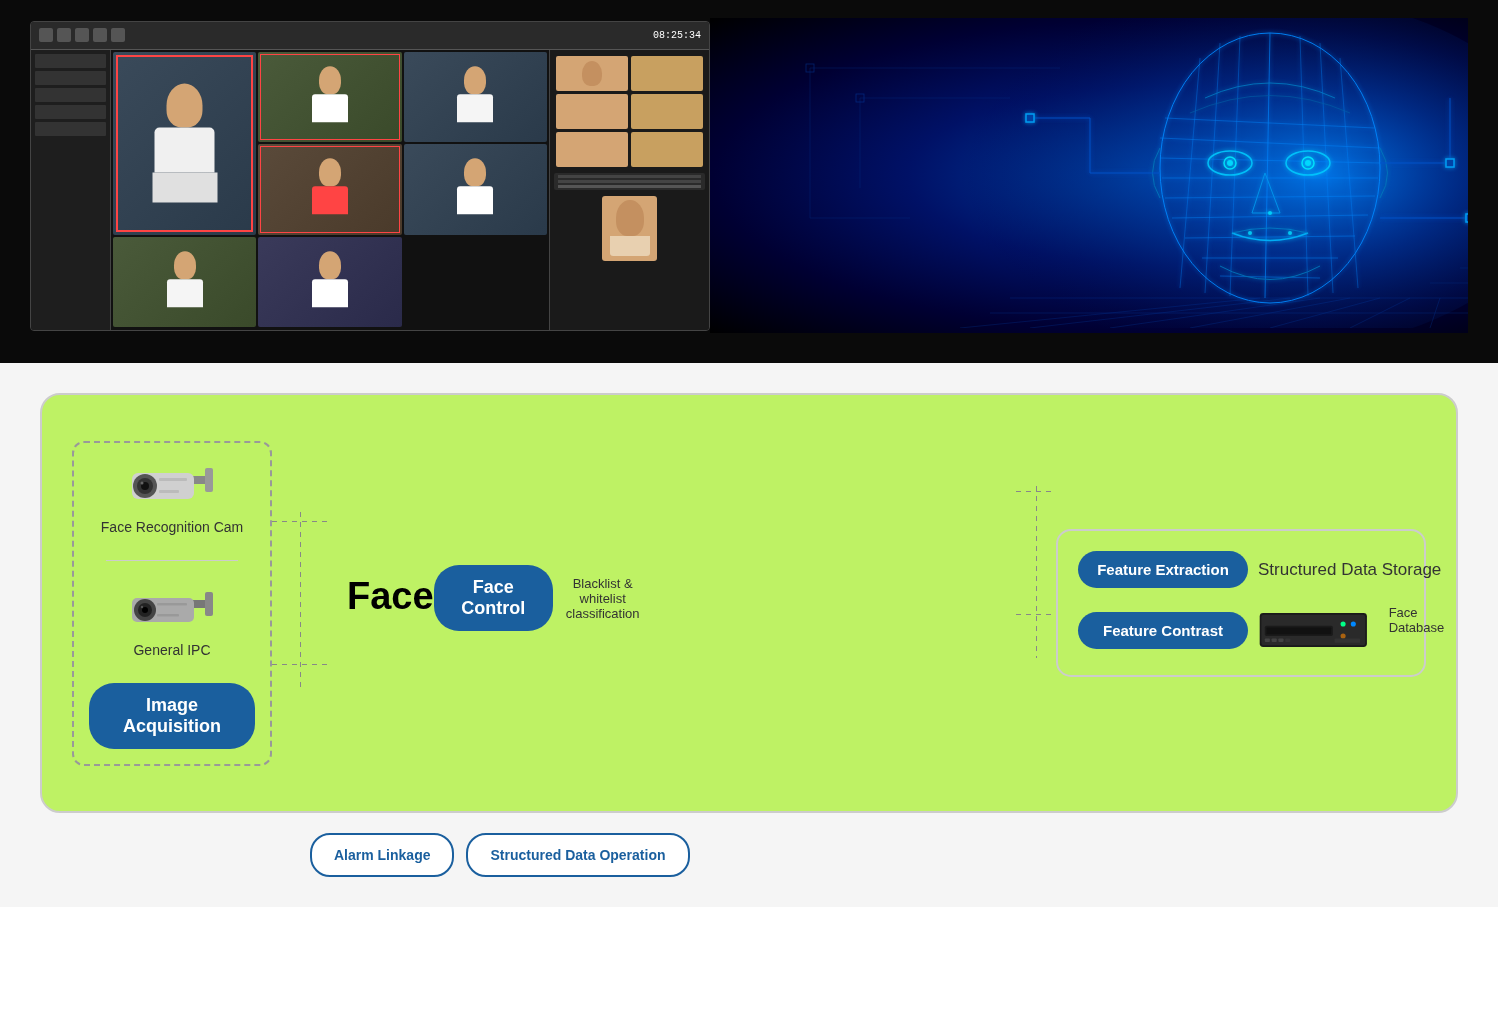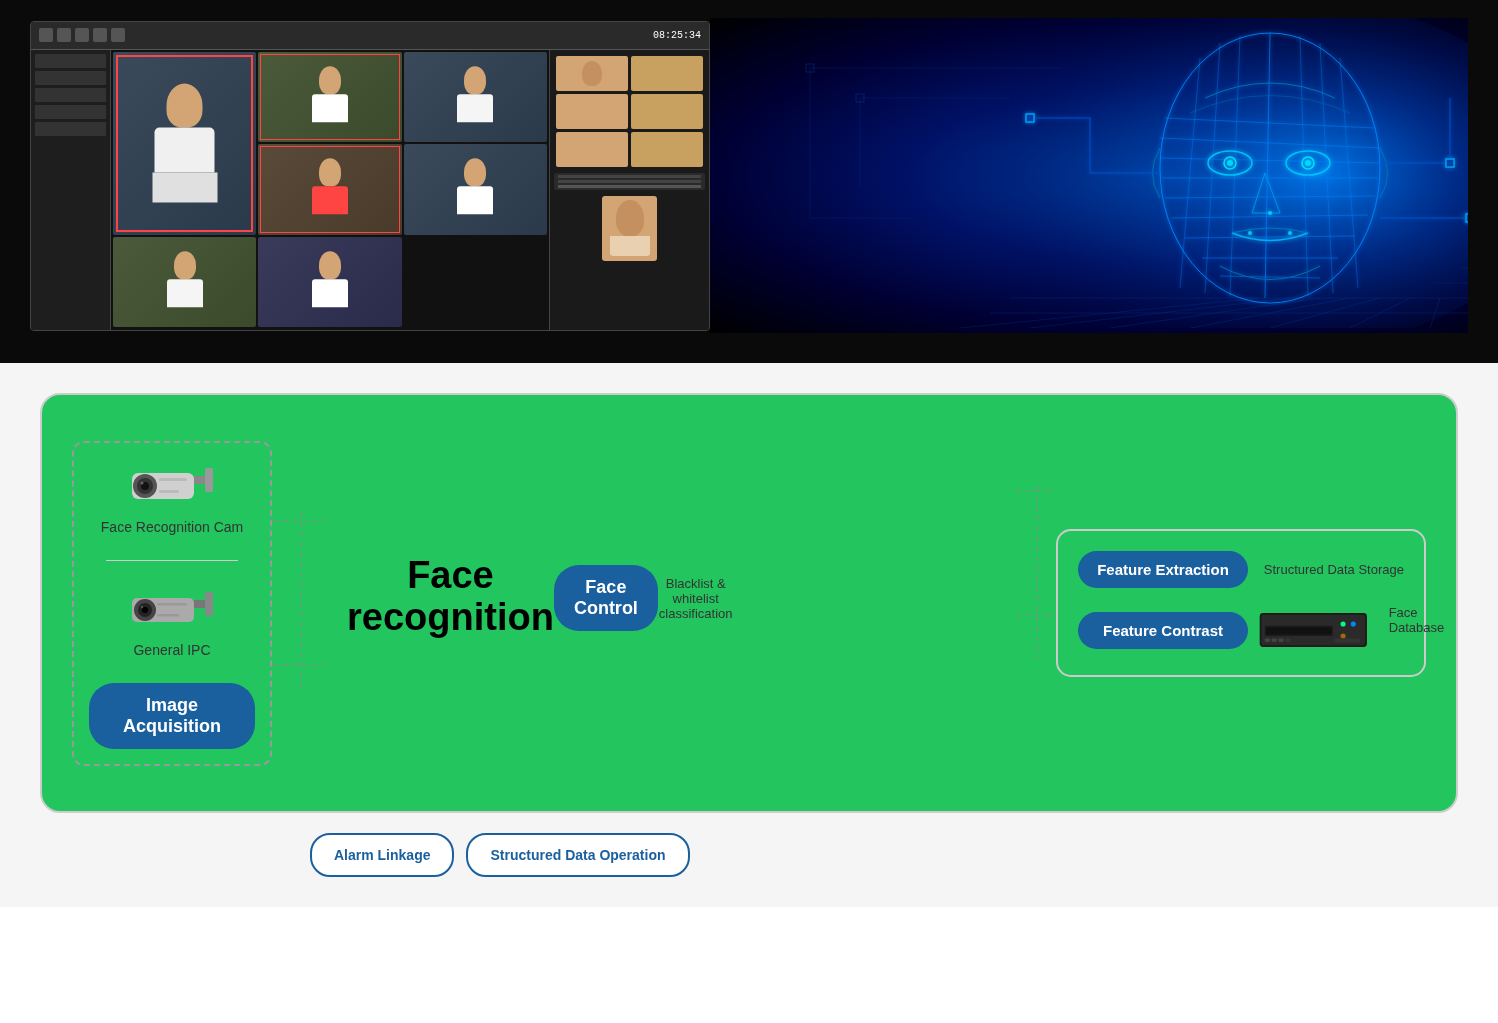--- a/index.html
+++ b/index.html
@@ -169,21 +169,21 @@
       border-radius: 25px;
       padding: 10px 20px;
       font-size: 15px;
       font-weight: bold;
       text-align: center;
     }
 
     
     .diagram-wrapper {
       position: relative;
-      background: #22c55e;
+      background: #bef264;
       border: 2px solid #ccc;
       border-radius: 20px;
       padding: 25px 30px;
       display: flex;
       align-items: center;
       gap: 0;
       min-height: 420px;
     }
 
     
@@ -517,21 +517,20 @@
 
       <div style="height:1px; background:repeating-linear-gradient(to right, #888 0px, #888 5px, transparent 5px, transparent 10px); width:100%; margin-top:30px;"></div>
       <div style="height:1px; background:repeating-linear-gradient(to right, #888 0px, #888 5px, transparent 5px, transparent 10px); width:100%; margin-bottom:50px;"></div>
 
       <div style="position:absolute; left:50%; top:25%; bottom:27%; width:1px; background:repeating-linear-gradient(to bottom, #888 0px, #888 5px, transparent 5px, transparent 10px);"></div>
     </div>
 
     <div class="diagram-center">
       <div style="font-size:38px; font-weight:900; color:#000; text-align:center; line-height:1.1; margin-bottom:12px;">
         <span>Face</span><br>
-        <span>recognition</span>
       </div>
 
       <div class="blue-button" style="width: 190px; font-size:18px; margin-bottom:10px;">Face Control</div>
 
       <div style="font-size:13px; color:#333; text-align:center; margin-bottom:10px;">Blacklist &amp; whitelist classification</div>
 
       <div style="display:flex; flex-direction:column; gap:4px; width:100%; align-items:center; margin-top:50px;">
         
       </div>
     </div>
@@ -540,21 +539,21 @@
       <div style="height:1px; background:repeating-linear-gradient(to right, #888 0px, #888 5px, transparent 5px, transparent 10px); width:100%;"></div>
       <div style="height:1px; background:repeating-linear-gradient(to right, #888 0px, #888 5px, transparent 5px, transparent 10px); width:100%; margin-top:20px;"></div>
       <div style="position:absolute; left:50%; top:18%; bottom:35%; width:1px; background:repeating-linear-gradient(to bottom, #888 0px, #888 5px, transparent 5px, transparent 10px);"></div>
     </div>
 
     <div class="diagram-right-section">
       <div class="diagram-right-inner">
 
         <div style="display:flex; align-items:center; justify-content:space-between; gap:10px;">
           <div class="feature-btn" style="font-size:15px; padding:10px 18px; min-width:170px;">Feature Extraction</div>
-          <span style="font-size:13px; color:#333; white-space:nowrap;">Structured Data Storage</span>
+          <span style="font-size:17px; color:#333; white-space:nowrap;">Structured Data Storage</span>
         </div>
 
         <div style="display:flex; align-items:center; justify-content:space-between; gap:10px; margin-top:5px;">
           <div class="feature-btn" style="font-size:15px; padding:10px 18px; min-width:170px;">Feature Contrast</div>
 
           <div style="display:flex; flex-direction:row; gap:20px;">
 
             <svg width="130" height="50" viewBox="0 0 130 50" xmlns="http://www.w3.org/2000/svg">
               <rect x="2" y="5" width="126" height="40" rx="4" fill="#1a1a1a"></rect>
               <rect x="4" y="7" width="122" height="36" rx="3" fill="#2a2a2a"></rect>

